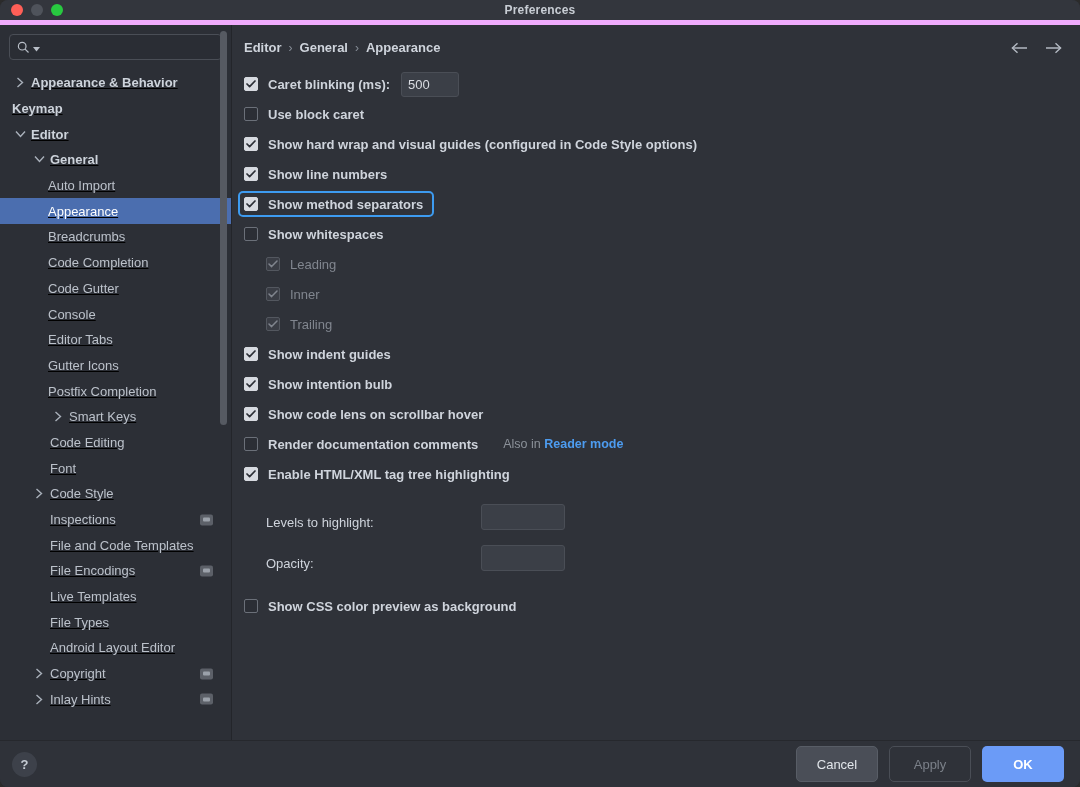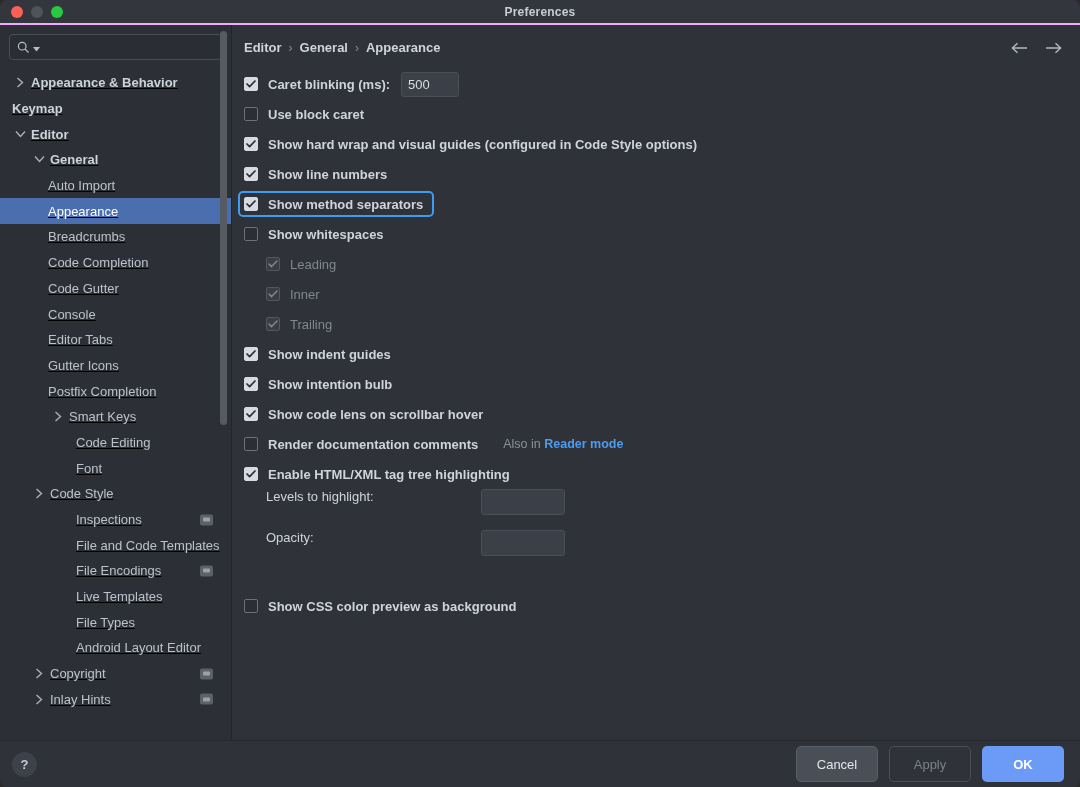--- a/index.html
+++ b/index.html
@@ -16,21 +16,21 @@
     background: #2f3239;
     display: flex; flex-direction: column;
     border-radius: 8px;
     overflow: hidden;
   }
 
   
   .titlebar {
     height: 25px; flex: 0 0 25px;
     background: #33363d;
-    border-bottom: 2px solid #f0abfc;
+    border-bottom: 5px solid #f0abfc;
     position: relative;
     display: flex; align-items: center;
   }
   .traffic { display: flex; gap: 8px; padding-left: 11px; align-items: center; }
   .light { width: 12px; height: 12px; border-radius: 50%; }
   .light.close { background: #ff5f57; }
   .light.min   { background: #4f535b; }
   .light.max   { background: #28c940; }
   .titlebar-title {
     position: absolute; left: 0; right: 0; text-align: center;
@@ -65,21 +65,21 @@
     flex: 1 1 auto; overflow: hidden; position: relative;
     padding-top: 2px;
   }
   .tree-row {
     height: 25.7px; display: flex; align-items: center;
     position: relative; color: #bcc2cb; font-size: 13px;
     white-space: nowrap; cursor: default;
   }
   .tree-row.lvl0 { padding-left: 12px; }
   .tree-row.lvl1 { padding-left: 31px; }
-  .tree-row.lvl2 { padding-left: 76px; }
+  .tree-row.lvl2 { padding-left: 50px; }
   .tree-row.lvl3 { padding-left: 48px; }
   .tree-row.bold { font-weight: bold; color: #cdd3db; }
   .tree-row.sel { background: #4b6eaf; color: #ffffff; }
   .arrow {
     position: absolute; width: 12px; height: 12px;
     display: flex; align-items: center; justify-content: center;
   }
   .tree-row.lvl0 > .arrow { left: 14px; }
   .tree-row.lvl1 > .arrow { left: 33px; }
   .tree-row.lvl2 > .arrow { left: 52px; }
@@ -144,21 +144,21 @@
     height: 25px; width: 58px; background: #3b3f47;
     border: 1px solid #4a4e56; border-radius: 3px;
     color: #d9dce2; font-size: 13px; font-family: inherit;
     padding: 0 6px; outline: none;
   }
   .inline-gap { margin-left: 11px; }
 
   .alsoin { margin-left: 25px; font-size: 12.5px; color: #8b9199; }
   .link { color: #4d9cf0; font-weight: bold; cursor: default; }
 
-  .field-row { height: 41px; display: flex; align-items: flex-start; padding-left: 22px; }
+  .field-row { height: 41px; display: flex; align-items: flex-end; padding-left: 22px; }
   .field-label { font-size: 13px; color: #cfd4dc; width: 215px; }
   .spinner {
     display: flex; height: 26px; width: 84px;
     border: 1px solid #4a4e56; border-radius: 3px; overflow: hidden;
     background: #3b3f47;
   }
   .spin-val {
     flex: 1 1 auto; background: transparent; border: 0; outline: none;
     text-align: right; color: #d9dce2; font-size: 13px;
     font-family: inherit; padding-right: 7px;

